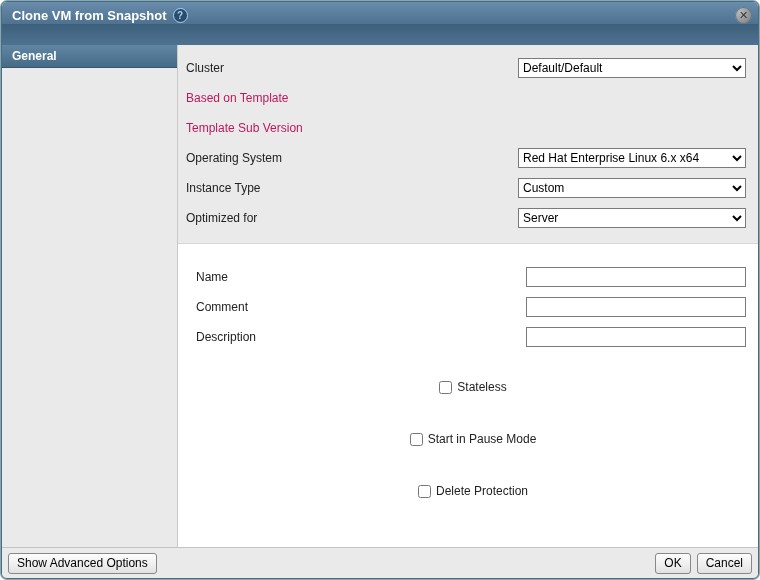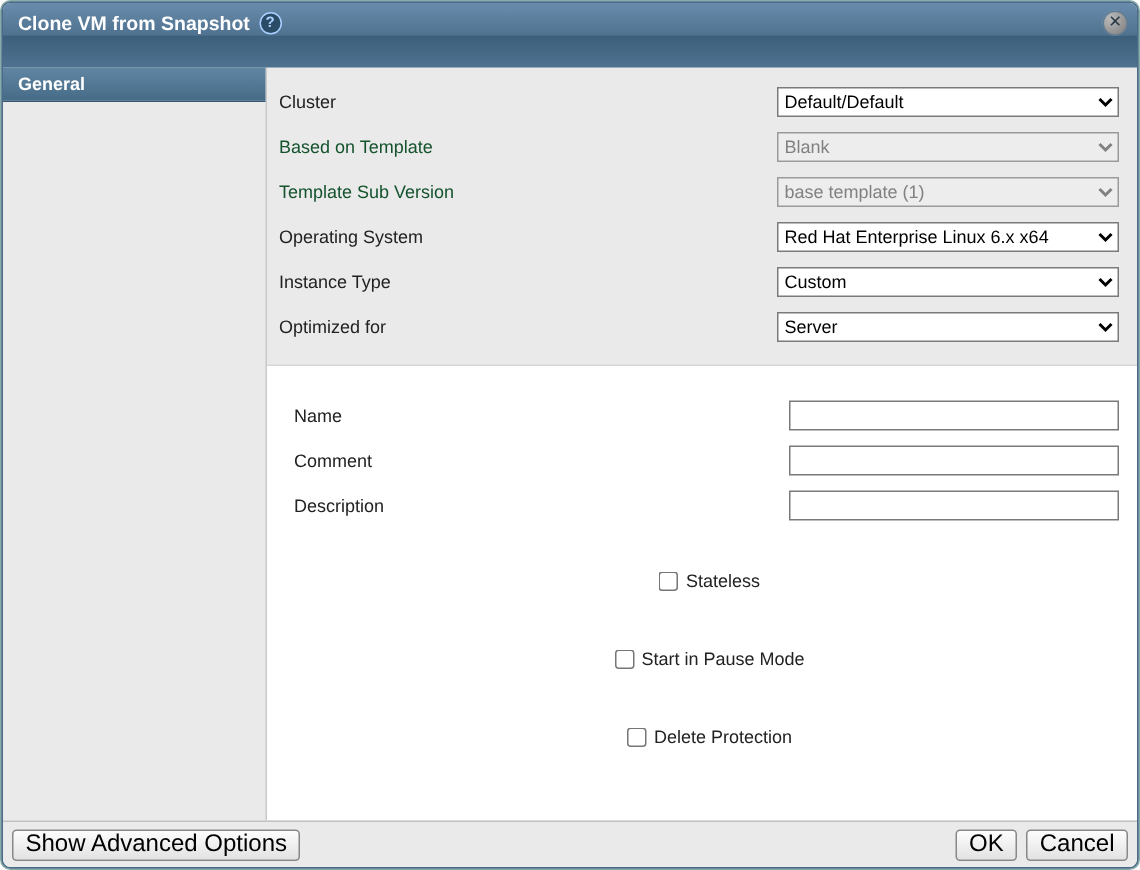--- a/index.html
+++ b/index.html
@@ -100,21 +100,21 @@
   .row {
     display: flex;
     align-items: center;
     height: 30px;
   }
   .row .lbl {
     width: 332px;
     padding-left: 2px;
     color: #222;
   }
-  .row .lbl.disabled { color: #14532d; }
+  .row .lbl.disabled { color: #be185d; }
   .row .ctrl {
     flex: 1;
     display: flex;
   }
   select.sel {
     width: 100%;
     height: 20px;
     font-size: 12px;
     font-family: inherit;
     border: 1px solid #7a7a7a;
@@ -164,21 +164,21 @@
     border-top: 1px solid #c3c3c3;
     background: #eaeaea;
     display: flex;
     align-items: center;
     padding: 0 6px;
     gap: 6px;
   }
   .footer .spacer { flex: 1; }
   button.btn {
     font-family: inherit;
-    font-size: 16px;
+    font-size: 12px;
     height: 21px;
     padding: 0 8px;
     border: 1px solid #888;
     border-radius: 3px;
     background: linear-gradient(to bottom, #fdfdfd, #e2e2e2);
     cursor: pointer;
   }
 </style>
 </head>
 <body>
@@ -208,34 +208,24 @@
           <div class="lbl">Cluster</div>
           <div class="ctrl">
             <select class="sel">
               <option>Default/Default</option>
             </select>
           </div>
         </div>
 
         <div class="row">
           <div class="lbl disabled">Based on Template</div>
-          <div class="ctrl">
-            <select class="sel" disabled="">
-              <option>Blank</option>
-            </select>
-          </div>
         </div>
 
         <div class="row">
           <div class="lbl disabled">Template Sub Version</div>
-          <div class="ctrl">
-            <select class="sel" disabled="">
-              <option>base template (1)</option>
-            </select>
-          </div>
         </div>
 
         <div class="row">
           <div class="lbl">Operating System</div>
           <div class="ctrl">
             <select class="sel">
               <option>Red Hat Enterprise Linux 6.x x64</option>
             </select>
           </div>
         </div>

